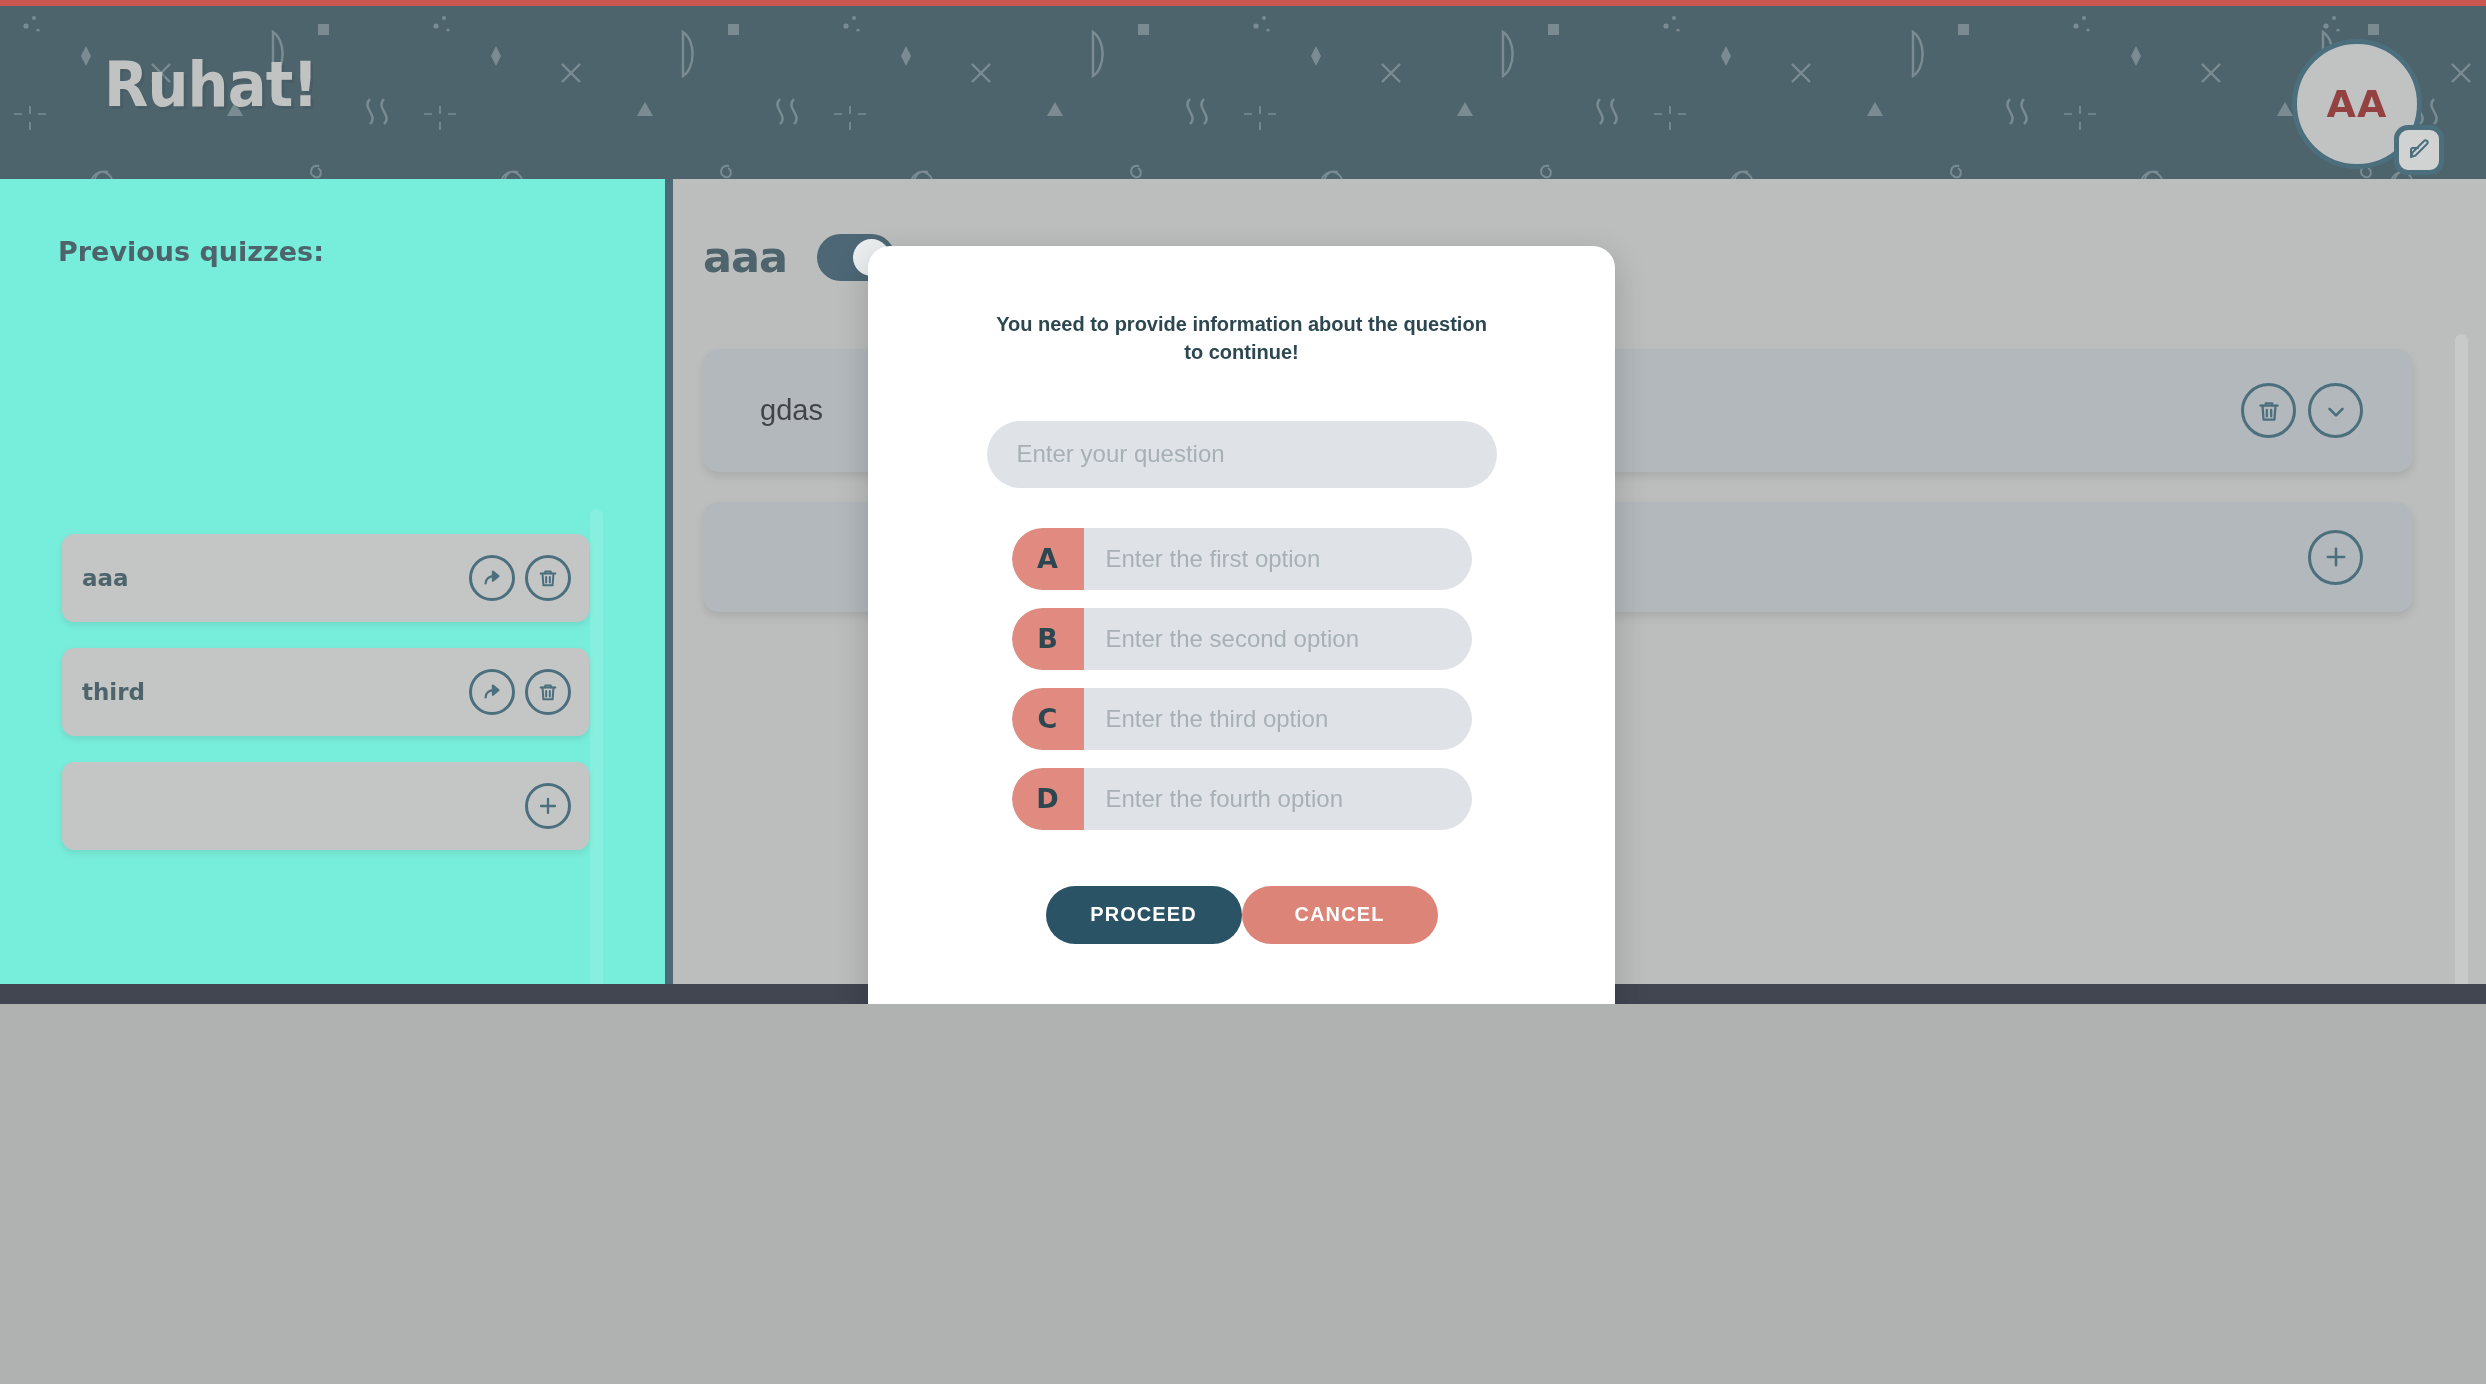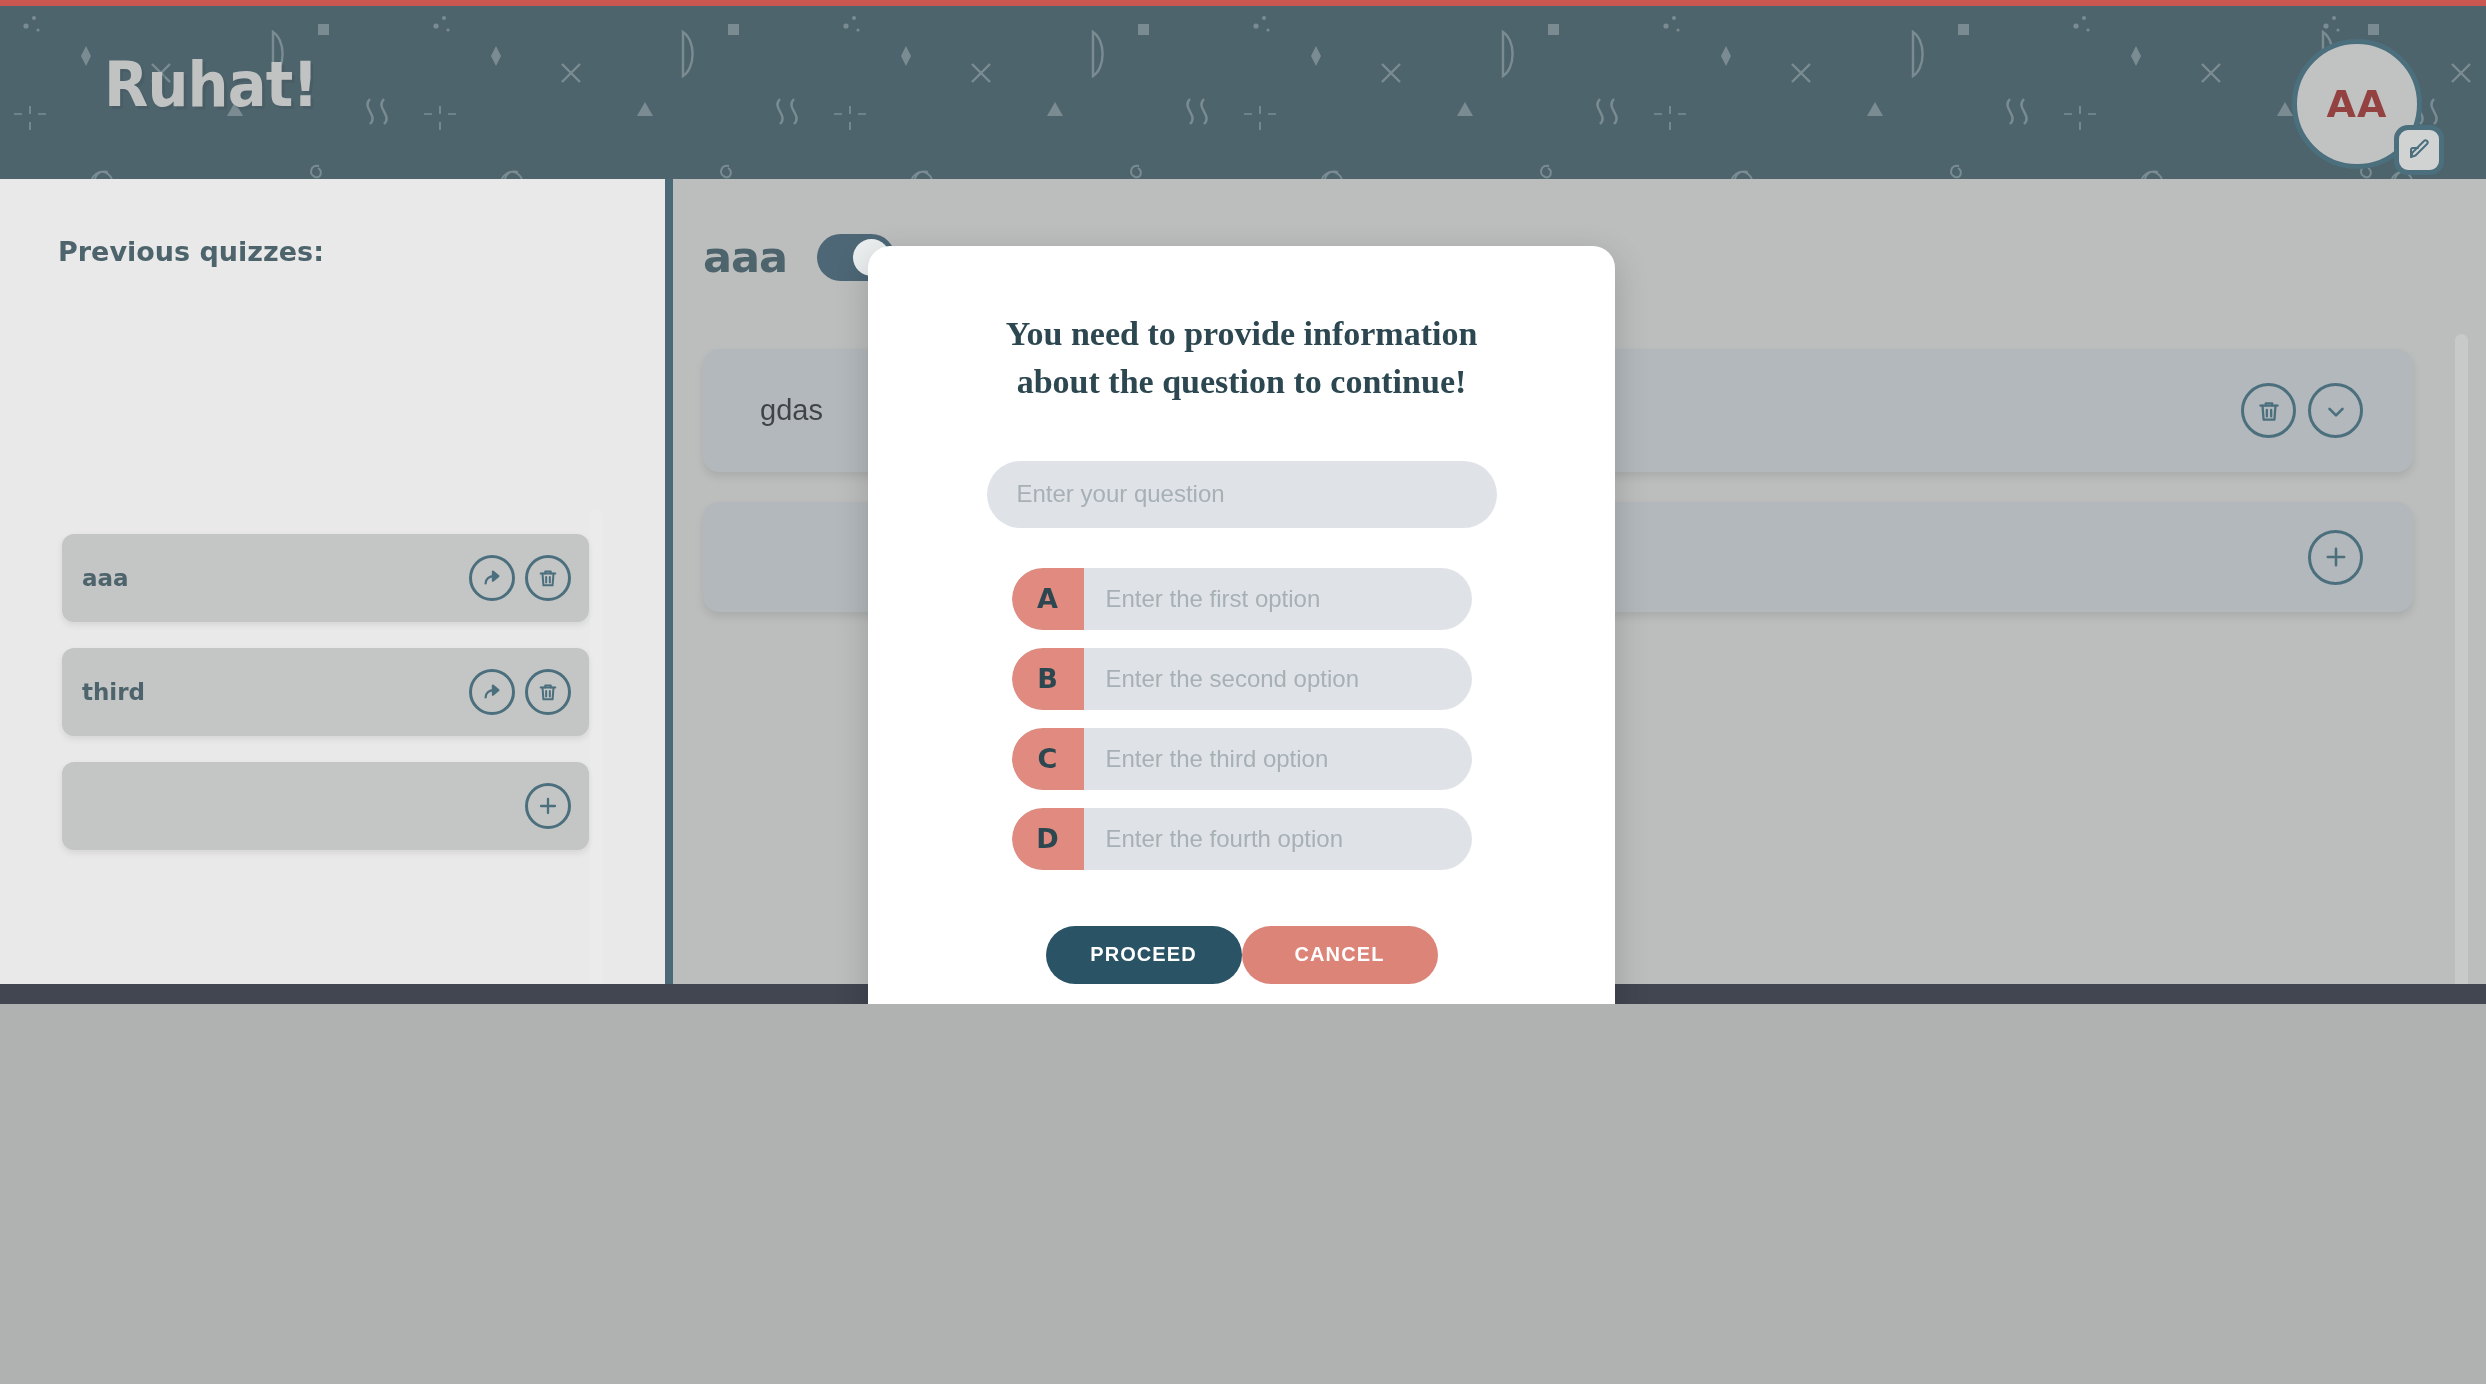--- a/index.html
+++ b/index.html
@@ -112,21 +112,21 @@
     top: 179px; left: 0;
     width: 2486px;
     height: 1185px;
   }
 
   .sidebar {
     position: absolute;
     left: 0; top: 0;
     width: 665px;
     height: 1185px;
-    background: #e5e5e5;
+    background: #5eead4;
   }
   .sidebar-title {
     position: absolute;
     left: 58px;
     top: 57px;
     font-family: "DejaVu Sans", sans-serif;
     font-size: 27px;
     font-weight: bold;
     color: #2c4750;
   }
@@ -323,22 +323,22 @@
     box-shadow: 0 10px 34px rgba(0,0,0,0.18);
     z-index: 101;
     display: flex;
     flex-direction: column;
     align-items: center;
     padding-top: 64px;
   }
   .modal-title {
     width: 500px;
     text-align: center;
-    font-family: Liberation Serif, serif;
-    font-size: 34px;
+    font-family: Liberation Sans, sans-serif;
+    font-size: 20px;
     font-weight: bold;
     line-height: 1.42;
     color: #2c4750;
   }
   .question-input {
     margin-top: 54px;
     width: 510px;
     height: 67px;
     border-radius: 34px;
     background: #dfe3e8;

